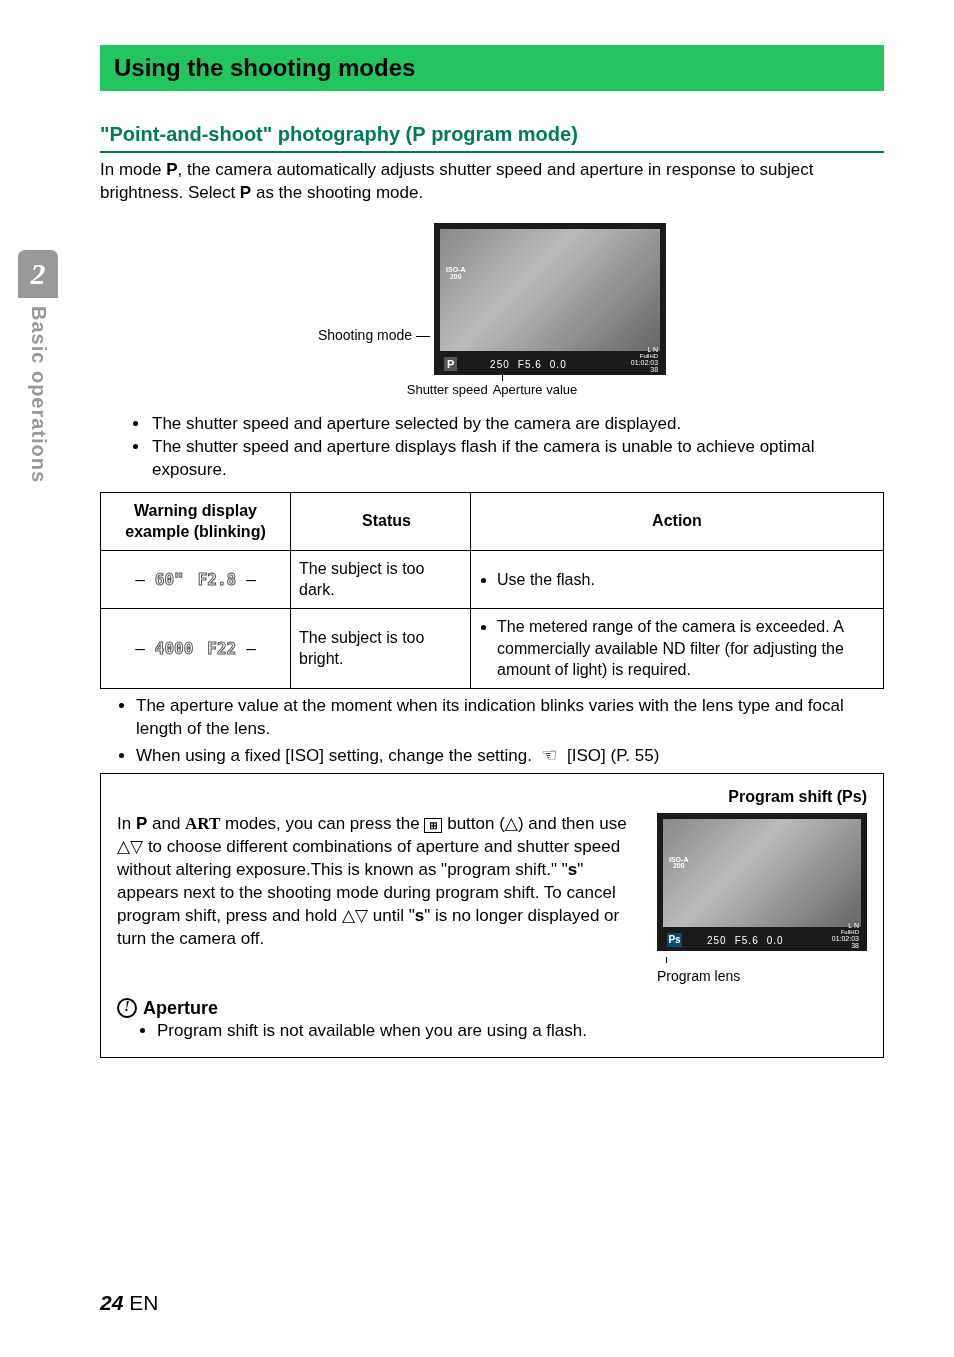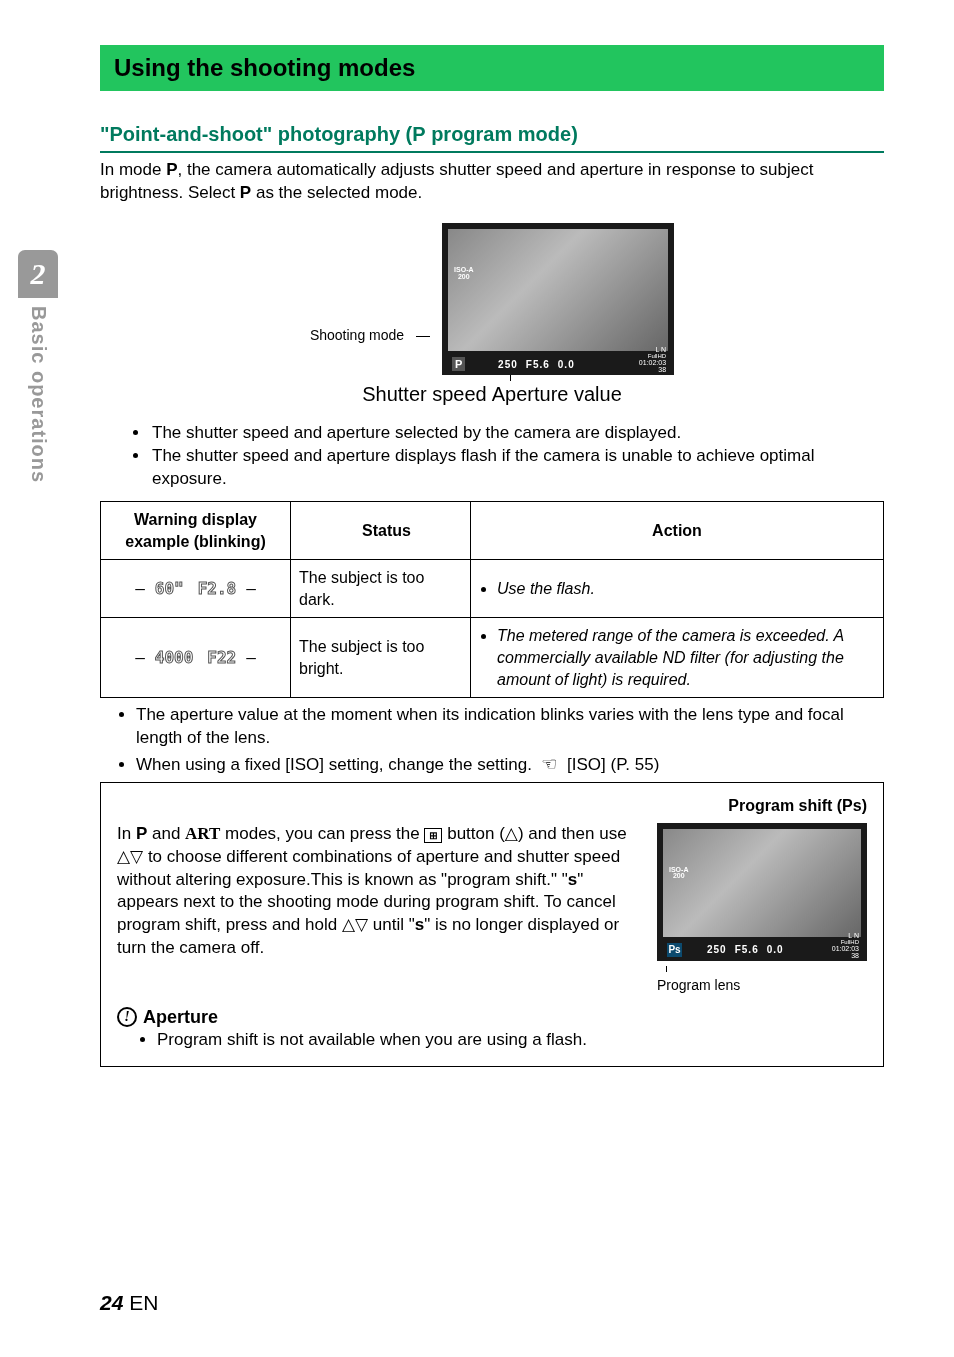--- a/index.html
+++ b/index.html
@@ -25,50 +25,50 @@
     color: #007a5e;
     font-weight: bold;
     font-size: 20px;
     border-bottom: 2px solid #007a5e;
     padding-bottom: 3px;
     margin-bottom: 6px;
   }
   .para { font-size: 17px; margin-bottom: 8px; }
   .big-p { font-family: "Arial Black", Arial; font-weight: 900; }
   .figure-block { text-align: center; margin: 18px 0 14px; position: relative; }
-  .fig-row { display: flex; align-items: flex-end; justify-content: center; gap: 12px; }
+  .fig-row { display: flex; align-items: flex-end; justify-content: center; gap: 4px; }
   .shooting-label { font-size: 14px; align-self: center; position: relative; top: 36px; }
   .lcd {
     width: 232px; height: 152px; background: #1a1a1a; position: relative;
     display: inline-block;
   }
   .lcd-inner { position: absolute; inset: 6px 6px 24px 6px; background: linear-gradient(135deg,#888 0%,#bbb 40%,#666 100%); }
   .lcd .iso { position: absolute; top: 44px; left: 12px; font-size: 7px; color: #fff; line-height: 0.9; font-weight: bold;}
   .lcd .pmode { position: absolute; bottom: 4px; left: 10px; background:#555; color:#fff; font-size:11px; font-weight:bold; width:13px; height:14px; text-align:center; line-height:14px;}
   .lcd .ps { position: absolute; bottom: 4px; left: 10px; background:#0c4a6e; color:#fff; font-size:10px; font-weight:bold; width:15px; height:14px; text-align:center; line-height:14px;}
-  .lcd .vals { position: absolute; bottom: 4px; left: 56px; color:#fff; font-size:10px; letter-spacing:1px; display:flex; gap:8px; font-weight:bold;justify-content:flex-end;}
+  .lcd .vals { position: absolute; bottom: 4px; left: 56px; color:#fff; font-size:10px; letter-spacing:1px; display:flex; gap:8px; font-weight:normal;justify-content:flex-end;}
   .lcd .right { position:absolute; right:8px; bottom:2px; color:#fff; font-size:7px; text-align:right; line-height:1; }
   .lcd .tick { position:absolute; bottom:-6px; width:1px; height:6px; background:#000;}
-  .captions { font-size: 20px; display:flex; justify-content:center; gap: 5px; margin-top:6px;}
+  .captions { font-size: 13px; display:flex; justify-content:center; gap: 5px; margin-top:6px;}
   .shoot-arrow { font-size:14px; align-self:center; position:relative; top:36px; }
   .bullets { list-style: disc; padding-left: 50px; font-size: 17px; margin-bottom: 10px;}
   .bullets li { padding-left: 2px; margin-bottom: 0px;}
   table.warning { border-collapse: collapse; width: 100%; margin-bottom: 6px;}
   table.warning th, table.warning td {
     border: 1px solid #000; padding: 7px 8px; font-size: 16px; vertical-align: middle;
   }
   table.warning th { font-weight: bold; text-align: center;}
   .blink-cell { text-align: center; font-family: monospace; font-size: 24px; }
   .blink-group { display:inline-flex; align-items:center; gap:6px; }
   .blink-num {
      display:inline-block; position:relative; padding: 6px 4px;
      font-weight: bold;
      -webkit-text-stroke: 1px #555; color: transparent;
   }
-  .action-list { list-style: disc; padding-left: 18px; font-style: italic; }
+  .action-list { list-style: disc; padding-left: 18px; }
   .notes { list-style: disc; padding-left: 36px; font-size: 17px; margin-bottom: 5px;}
   .notes li { margin-bottom: 2px;}
   .ref-icon { display:inline-block; transform: scaleX(-1); font-size:18px; }
   .callout {
     border: 1px solid #000;
     padding: 12px 16px 14px;
   }
   .callout h3 { font-size: 16px; font-weight: bold; margin-bottom: 6px; text-align: right; }
   .callout .body { display:flex; gap:22px; align-items:flex-start;}
   .callout .text { flex:1; font-size:17px;}
@@ -116,21 +116,21 @@
 
 <div class="content">
 
   <div class="title-banner">Using the shooting modes</div>
 
   <div class="subheading">
     <span>"Point-and-shoot" photography (</span><span class="big-p">P</span><span> program mode)</span>
   </div>
 
   <p class="para">
-    <span>In mode </span><span class="big-p">P</span><span>, the camera automatically adjusts shutter speed and aperture in response to subject brightness. Select </span><span class="big-p">P</span><span> as the selected mode.</span>
+    <span>In mode </span><span class="big-p">P</span><span>, the camera automatically adjusts shutter speed and aperture in response to subject brightness. Select </span><span class="big-p">P</span><span> as the shooting mode.</span>
   </p>
 
   <div class="figure-block">
     <div class="fig-row">
       <span class="shooting-label">Shooting mode</span>
       <span class="shoot-arrow">—</span>
       <div class="lcd">
         <div class="lcd-inner"></div>
         <div class="iso" style="white-space:pre;">ISO-A
 200</div>

